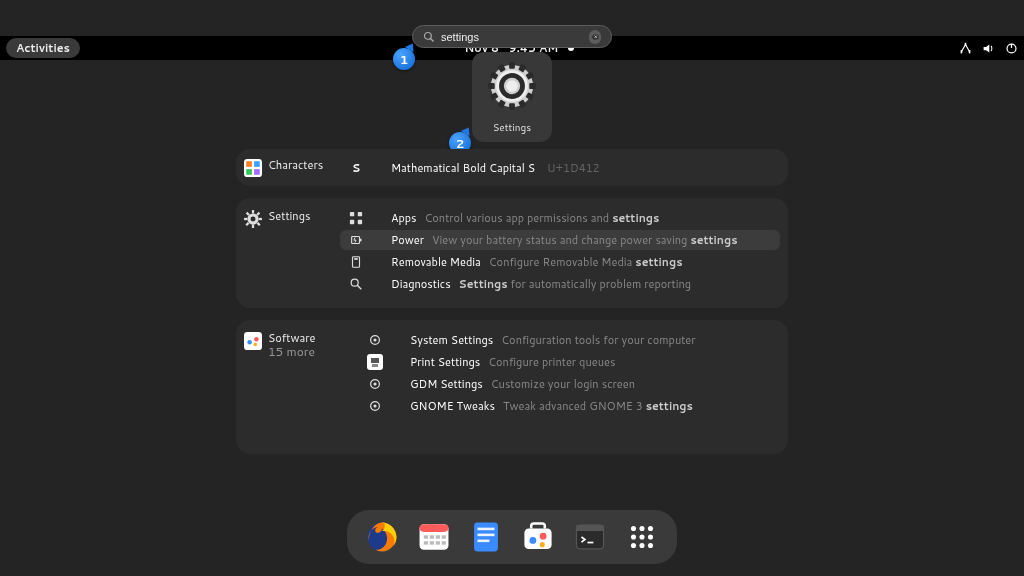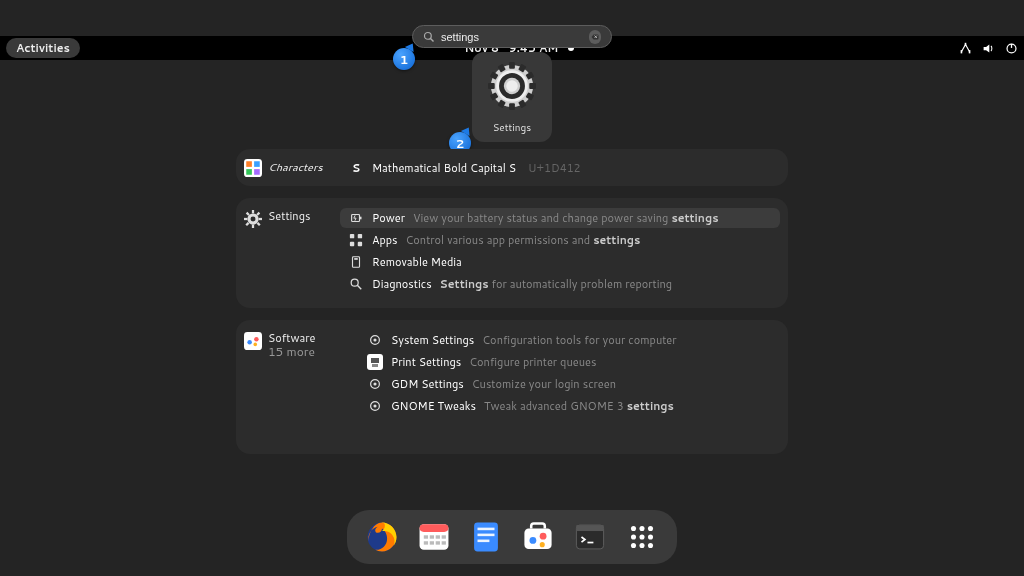--- a/index.html
+++ b/index.html
@@ -83,21 +83,21 @@
   .sec-head .sub { font-size: 12px; color: #999; }
 
   .sec-body { flex: 1 1 auto; display: flex; flex-direction: column; gap: 2px; }
   .row {
     display: flex; align-items: center; gap: 8px;
     padding: 4px 8px; border-radius: 6px; height: 20px;
     font-size: 11px; cursor: pointer;
   }
   .row.hover { background: #3c3c3c; }
   .row .ri { width: 16px; height: 16px; flex: 0 0 16px; display:flex;align-items:center;justify-content:center;}
-  .row .rname { color: #fff; }
+  .row .rname { color: #fff; margin-left: 19px; }
   .row .rdesc { color: #888; }
   .row .rdesc b { color: #ccc; font-weight: 600; }
   .row .code { color: #666; margin-left: 4px; }
 
   
   .dock {
     position: absolute; bottom: 12px; left: 50%; transform: translateX(-50%);
     background: #3a3a3a; border-radius: 22px;
     padding: 10px 18px; display: flex; gap: 18px; align-items: center;
   }
@@ -206,21 +206,21 @@
         <use href="#t" transform="rotate(330)"></use>
       </g>
     </g>
     <circle cx="50" cy="50" r="30" fill="none" stroke="#eee" stroke-width="6"></circle>
     <circle cx="50" cy="50" r="12" fill="#eee"></circle>
   </svg>
   <div class="label">Settings</div>
 </div>
 
 <div class="section sec1">
-  <div class="sec-head" style="align-items:center;padding-top:0;font-style:italic;">
+  <div class="sec-head" style="padding-top:0;">
     <span class="icon">
       <svg viewBox="0 0 16 16" width="18" height="18">
           <rect width="16" height="16" rx="3" fill="#fff"></rect>
           <rect x="2" y="2" width="5" height="5" fill="#ff7f27"></rect>
           <rect x="9" y="2" width="5" height="5" fill="#3aa0ff"></rect>
           <rect x="2" y="9" width="5" height="5" fill="#34c759"></rect>
           <rect x="9" y="9" width="5" height="5" fill="#a56bff"></rect>
         </svg>
     </span>
     <span class="txt">
@@ -252,51 +252,52 @@
         <rect x="12" y="2" width="2" height="3" transform="rotate(45 13 3)"></rect>
             <rect x="2" y="11" width="2" height="3" transform="rotate(45 3 12.5)"></rect>
           </g>
       </svg>
     </span>
     <span class="txt">
         <span class="title">Settings</span>
       </span>
   </div>
   <div class="sec-body">
-    <div class="row hover">
-      <span class="ri">
-          <svg class="mono-ico" viewBox="0 0 16 16" width="14" height="14">
-            <rect x="3" y="4" width="9" height="8" rx="1" fill="none" stroke="#ddd" stroke-width="1.3"></rect>
-            <rect x="12.5" y="6.5" width="1.8" height="3" fill="#ddd"></rect>
-            <path d="M7 5l-1.5 3.2H8L6.8 11" stroke="#ddd" stroke-width="1.1" fill="none"></path>
-          </svg>
-        </span>
-      <span class="rname">Power</span>
-      <span class="rdesc"><span>View your battery status and change power saving </span><b>settings</b><span></span></span>
-    </div>
     <div class="row">
       <span class="ri">
           <svg class="mono-ico" viewBox="0 0 16 16" width="14" height="14">
             <rect x="1" y="1" width="5" height="5" rx="1"></rect>
             <rect x="10" y="1" width="5" height="5" rx="1"></rect>
             <rect x="1" y="10" width="5" height="5" rx="1"></rect>
             <rect x="10" y="10" width="5" height="5" rx="1"></rect>
           </svg>
         </span>
       <span class="rname">Apps</span>
       <span class="rdesc"><span>Control various app permissions and </span><b>settings</b><span></span></span>
     </div>
+    <div class="row hover">
+      <span class="ri">
+          <svg class="mono-ico" viewBox="0 0 16 16" width="14" height="14">
+            <rect x="3" y="4" width="9" height="8" rx="1" fill="none" stroke="#ddd" stroke-width="1.3"></rect>
+            <rect x="12.5" y="6.5" width="1.8" height="3" fill="#ddd"></rect>
+            <path d="M7 5l-1.5 3.2H8L6.8 11" stroke="#ddd" stroke-width="1.1" fill="none"></path>
+          </svg>
+        </span>
+      <span class="rname">Power</span>
+      <span class="rdesc"><span>View your battery status and change power saving </span><b>settings</b><span></span></span>
+    </div>
     <div class="row">
       <span class="ri">
           <svg class="mono-ico" viewBox="0 0 16 16" width="14" height="14">
             <rect x="4" y="2" width="8" height="12" rx="1" fill="none" stroke="#ddd" stroke-width="1.3"></rect>
             <rect x="6" y="3.5" width="4" height="2" fill="#ddd"></rect>
           </svg>
         </span>
       <span class="rname">Removable Media</span>
+      <span class="rdesc"><span>Configure Removable Media </span><b>settings</b><span></span></span>
     </div>
     <div class="row">
       <span class="ri">
           <svg class="mono-ico" viewBox="0 0 16 16" width="14" height="14">
             <circle cx="6.5" cy="6.5" r="4" fill="none" stroke="#ddd" stroke-width="1.4"></circle>
             <line x1="9.5" y1="9.5" x2="14" y2="14" stroke="#ddd" stroke-width="1.6"></line>
           </svg>
         </span>
       <span class="rname">Diagnostics</span>
       <span class="rdesc"><span></span><b>Settings</b><span> for automatically problem reporting</span></span>

